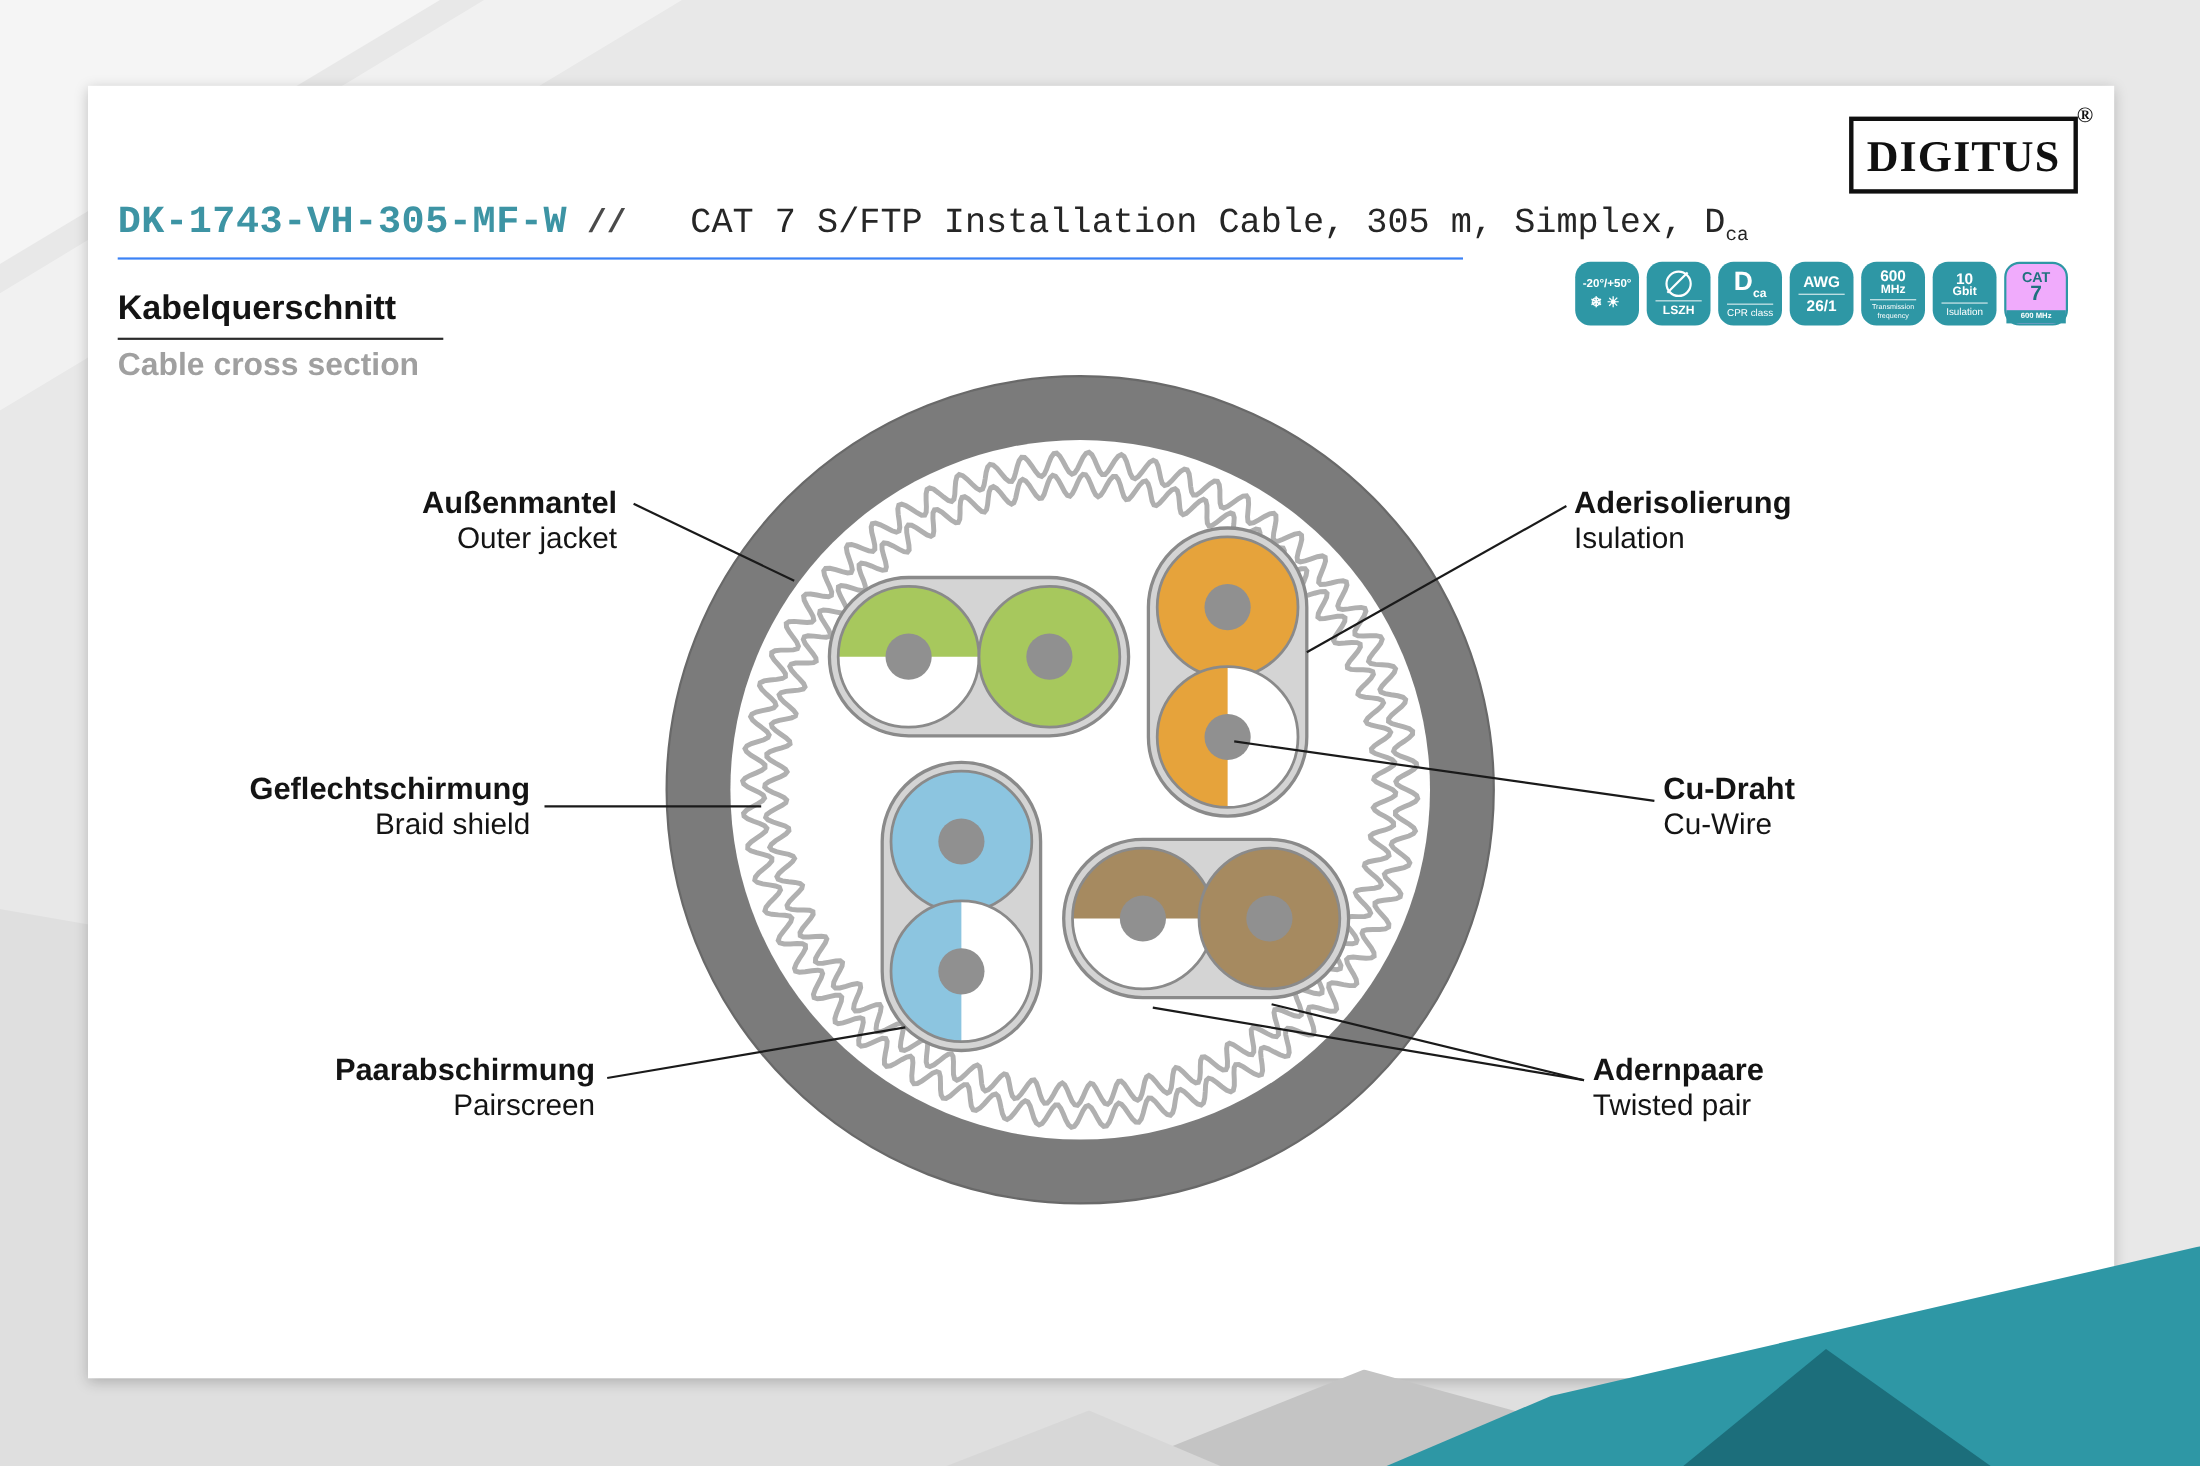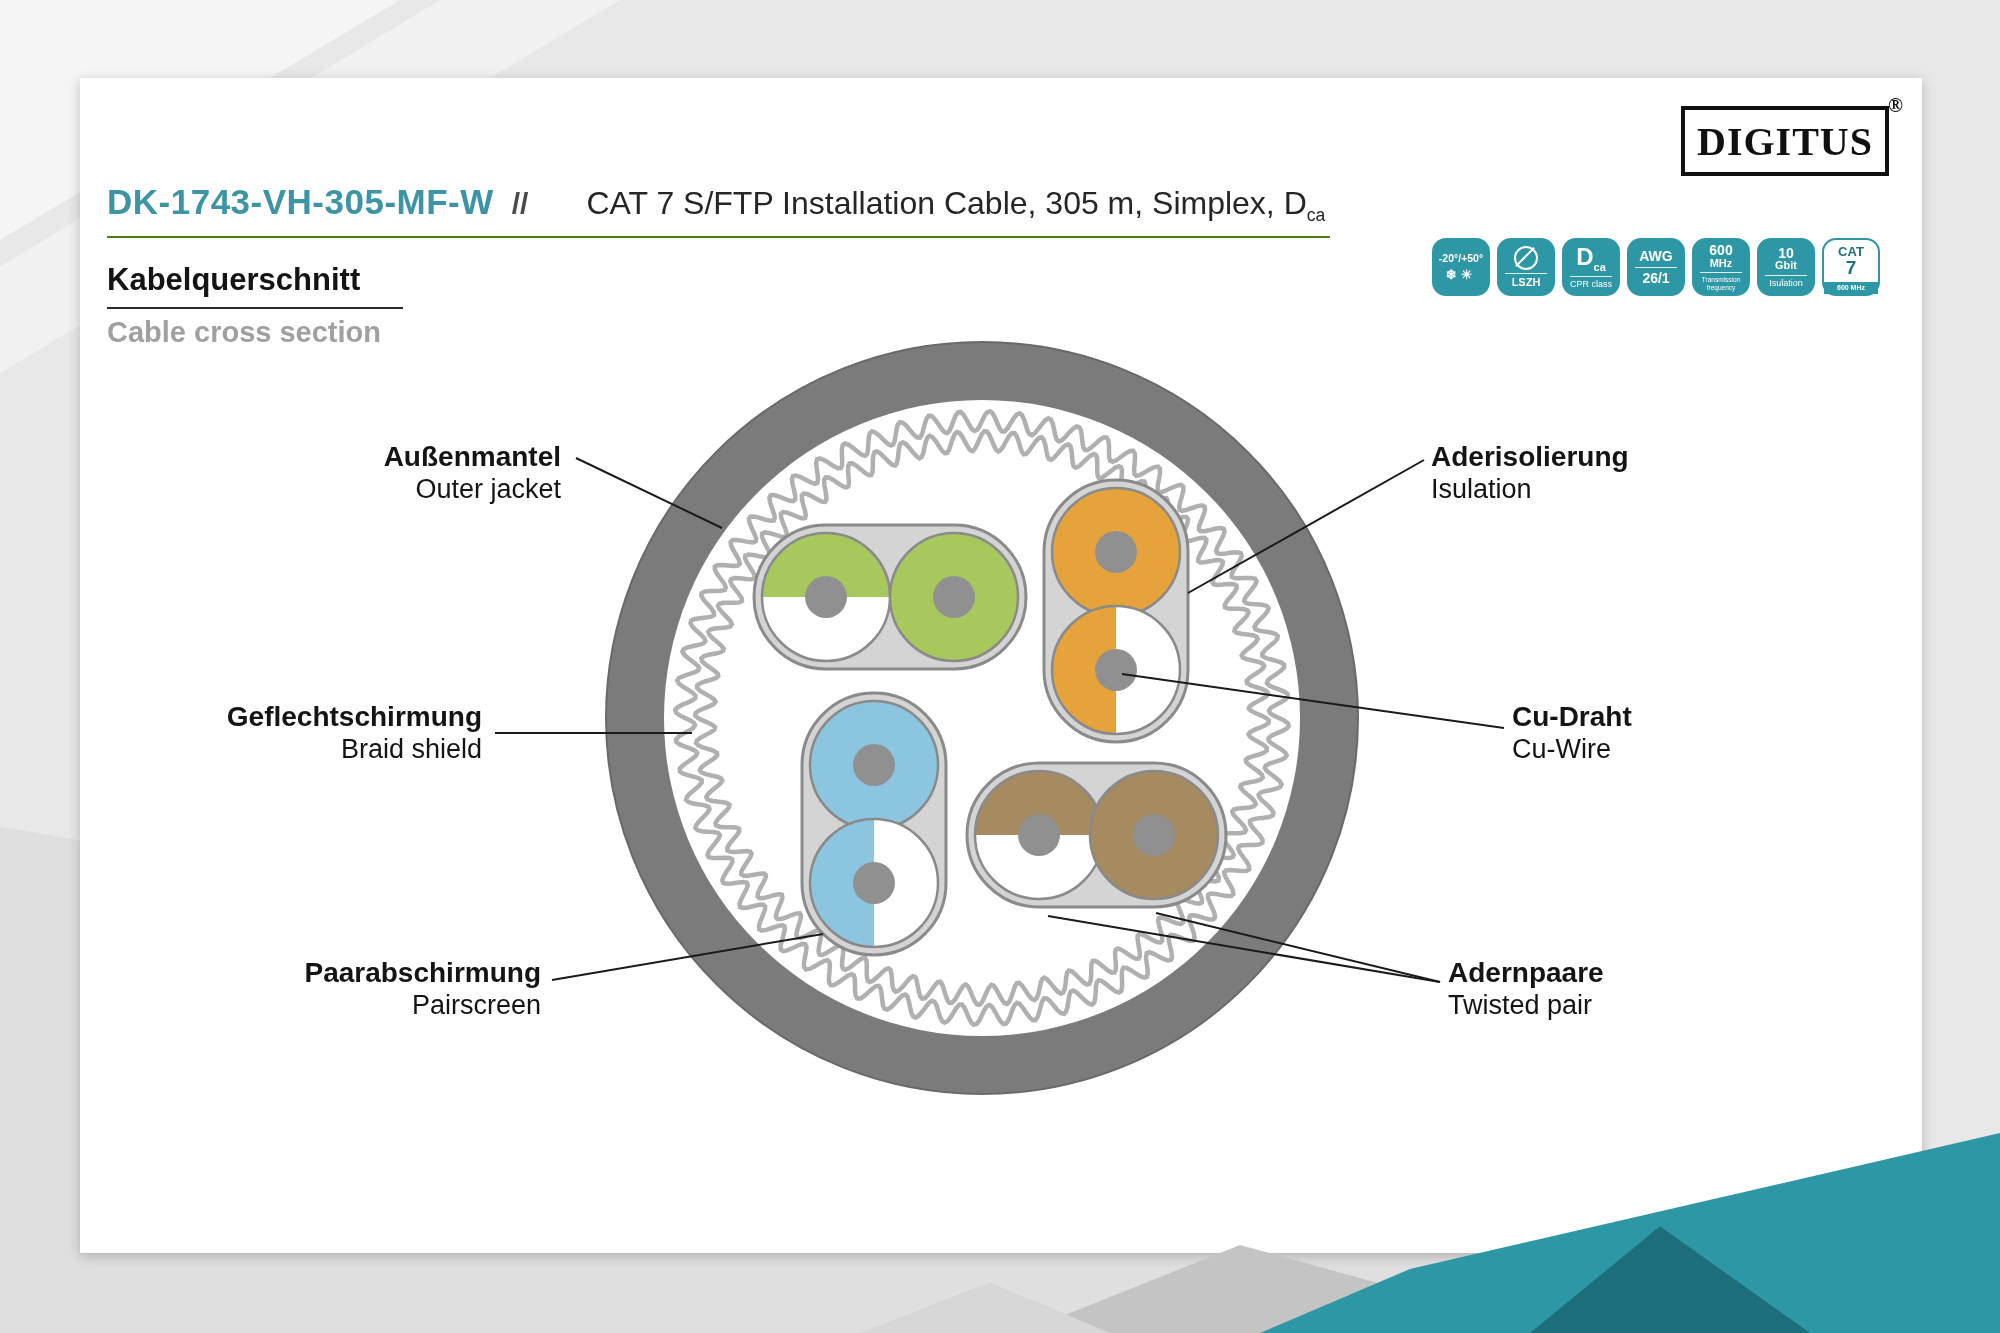--- a/index.html
+++ b/index.html
@@ -30,22 +30,22 @@
   .logo{
     position:absolute;left:1681px;top:106px;width:200px;height:62px;
     border:4px solid #101010;background:#fff;display:flex;align-items:center;justify-content:center;z-index:2;
   }
   .logo-text{font-family:"Liberation Serif",serif;font-weight:700;font-size:40px;letter-spacing:1px;color:#101010;}
   .logo-reg{position:absolute;top:-16px;right:-18px;font-size:20px;font-weight:700;color:#101010;font-family:"Liberation Serif",serif;}
 
   
   .title-row{
     position:absolute;left:107px;top:182px;width:1223px;z-index:2;
-    border-bottom:2px solid #4d7c0f;padding-bottom:10px;
-    display:flex;align-items:baseline;gap:18px;white-space:nowrap;
+    border-bottom:2px solid #3b82f6;padding-bottom:10px;
+    display:flex;align-items:baseline;gap:18px;white-space:nowrap;font-family:Liberation Mono, monospace;
   }
   .model{font-size:35px;font-weight:700;color:#3d94a4;letter-spacing:.5px;}
   .sep{font-size:30px;font-weight:700;color:#4a4a4a;}
   .title-rest{font-size:32px;color:#262626;margin-left:40px;}
   .title-rest sub{font-size:.55em;}
 
   
   .heading{position:absolute;left:107px;top:262px;z-index:2;}
   .heading-de{font-size:31px;font-weight:700;color:#141414;}
   .heading-rule{width:296px;height:2px;background:#2b2b2b;margin-top:9px;}
@@ -63,21 +63,21 @@
   .b-icons{font-size:13px;margin-top:4px;letter-spacing:4px;}
   .no-flame{width:20px;height:20px;border:2px solid #fff;border-radius:50%;position:relative;display:block;}
   .no-flame .slash{position:absolute;left:8px;top:-4px;width:2px;height:26px;background:#fff;transform:rotate(45deg);}
   .b-lszh-label{font-size:11px;}
   .b-big{font-size:24px;line-height:1;}
   .b-big sub{font-size:11px;}
   .b-small{font-size:9px;font-weight:400;}
   .b-mid{font-size:14px;}
   .b-mid2{font-size:11px;}
   .b-tiny{font-size:6.5px;font-weight:400;line-height:1.15;}
-  .badge-cat7{background:#ffffff;border:2px solid #2e97a5;color:#20717e;position:relative;padding-bottom:12px;}
+  .badge-cat7{background:#f0abfc;border:2px solid #2e97a5;color:#20717e;position:relative;padding-bottom:12px;}
   .badge-cat7 .cat{font-size:13px;}
   .badge-cat7 .seven{font-size:19px;line-height:1;}
   .badge-cat7 .strip{position:absolute;bottom:0;left:0;right:0;height:12px;background:#2e97a5;color:#fff;font-size:7px;line-height:12px;font-weight:700;}
 
   
   .diagram{position:absolute;left:0;top:330px;width:2000px;height:790px;z-index:2;}
   .lbl-de{font-family:"Liberation Sans",sans-serif;font-size:28px;font-weight:700;fill:#141414;}
   .lbl-en{font-family:"Liberation Sans",sans-serif;font-size:27px;font-weight:400;fill:#141414;}
   .anchor-end{text-anchor:end;}
   .leader{stroke:#1a1a1a;stroke-width:2;fill:none;}

